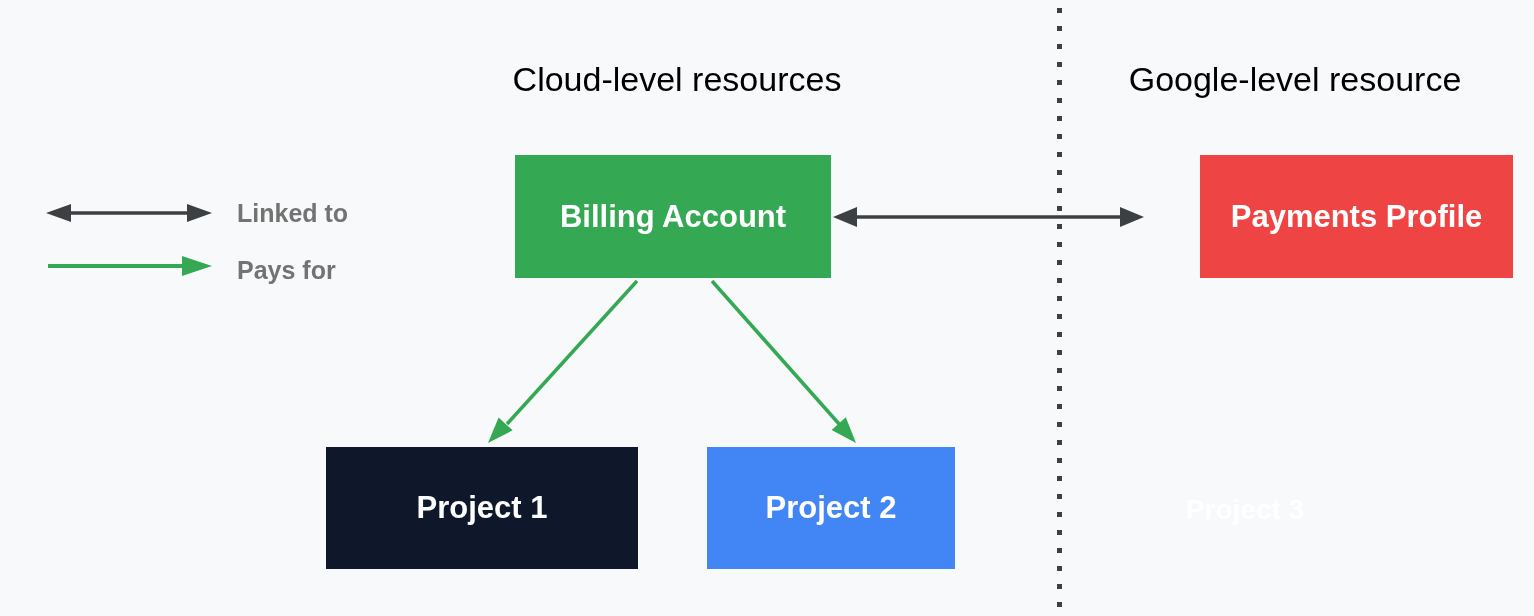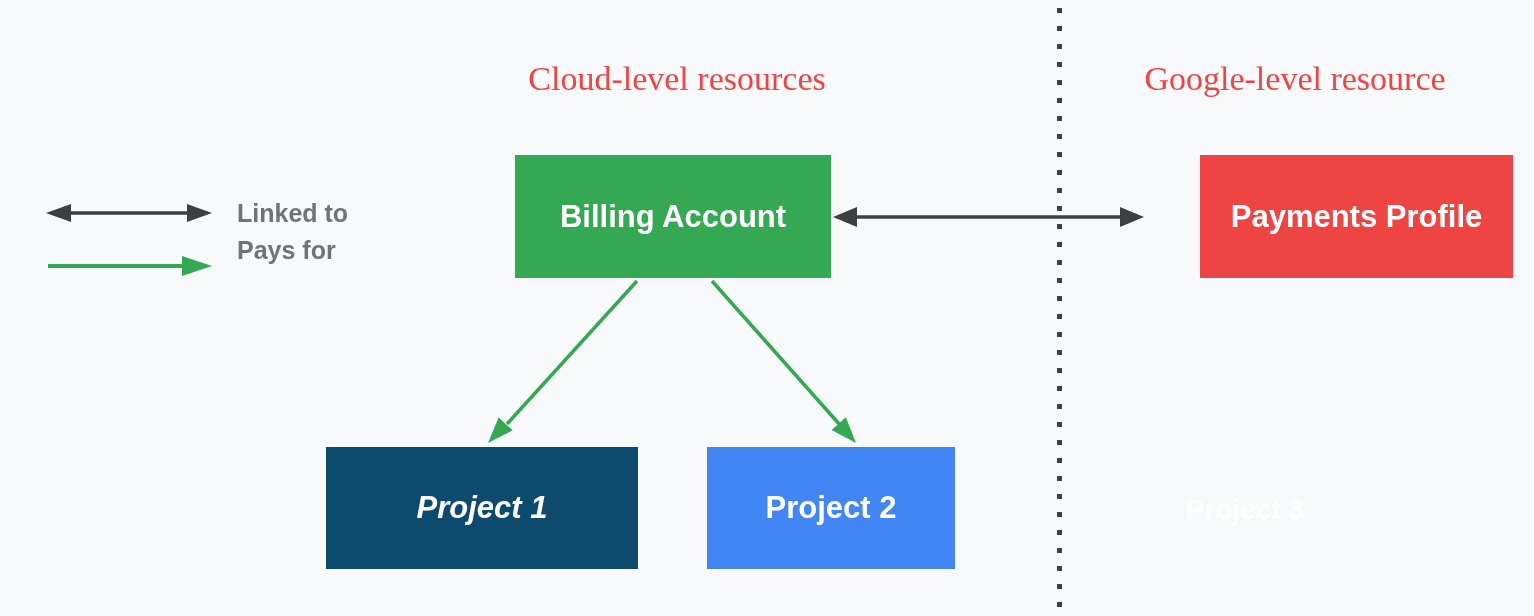--- a/index.html
+++ b/index.html
@@ -10,23 +10,22 @@
     background: #f8f9fa;
     overflow: hidden;
     font-family: "Liberation Sans", sans-serif;
   }
   .section-heading {
     position: absolute;
     top: 60px;
     transform: translateX(-50%);
     font-size: 34px;
     font-weight: 400;
-    color: #ef4444;
+    color: #000000;
     white-space: nowrap;
-    font-family: Liberation Serif, serif;
   }
   #heading-cloud  { left: 677px; }
   #heading-google { left: 1295px; }
 
   .divider {
     position: absolute;
     left: 1057px;
     top: 8px;
     width: 5px;
     height: 608px;
@@ -41,21 +40,21 @@
     display: flex;
     align-items: center;
     justify-content: center;
     color: #ffffff;
     font-weight: 700;
     font-size: 31px;
     white-space: nowrap;
   }
   #node-billing  { left: 515px;  top: 155px; width: 316px; height: 123px; background: #34a853; }
   #node-payments { left: 1200px; top: 155px; width: 313px; height: 123px; background: #ef4444; }
-  #node-project1 { left: 326px;  top: 447px; width: 312px; height: 122px; background: #0c4a6e; font-style: italic; }
+  #node-project1 { left: 326px;  top: 447px; width: 312px; height: 122px; background: #0f172a; }
   #node-project2 { left: 707px;  top: 447px; width: 248px; height: 122px; background: #4285f4; }
   #node-project3 {
     position: absolute;
     left: 1245px; top: 510px;
     transform: translate(-50%, -50%);
     color: #ffffff;
     font-weight: 700;
     font-size: 28px;
     white-space: nowrap;
   }
@@ -73,21 +72,21 @@
   .legend-label {
     position: absolute;
     left: 237px;
     font-size: 25px;
     font-weight: 700;
     color: #737373;
     line-height: 28px;
     white-space: nowrap;
   }
   #legend-label-linked { top: 199px; }
-  #legend-label-pays   { top: 236px; }
+  #legend-label-pays   { top: 256px; }
 </style>
 </head>
 <body>
 
 <div class="canvas">
 
   <div class="section-heading" id="heading-cloud">Cloud-level resources</div>
   <div class="section-heading" id="heading-google">Google-level resource</div>
 
   <div class="divider"></div>

